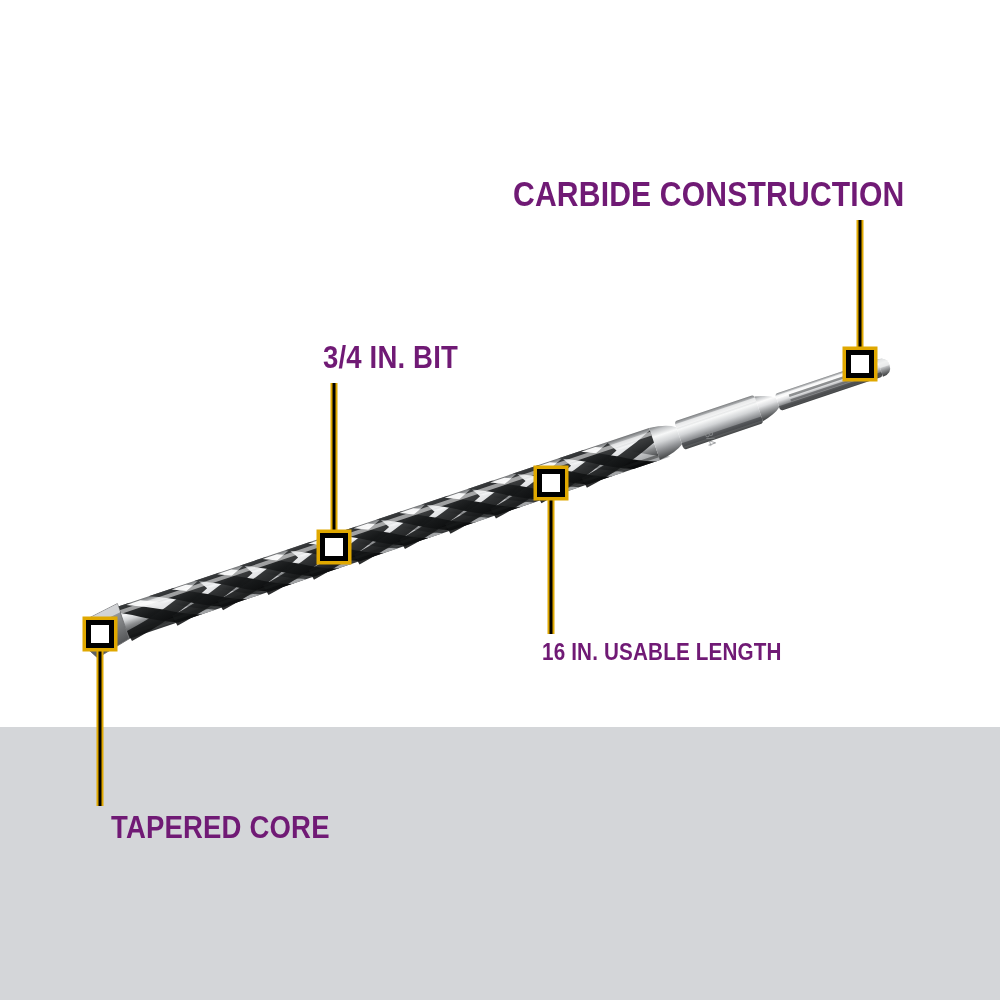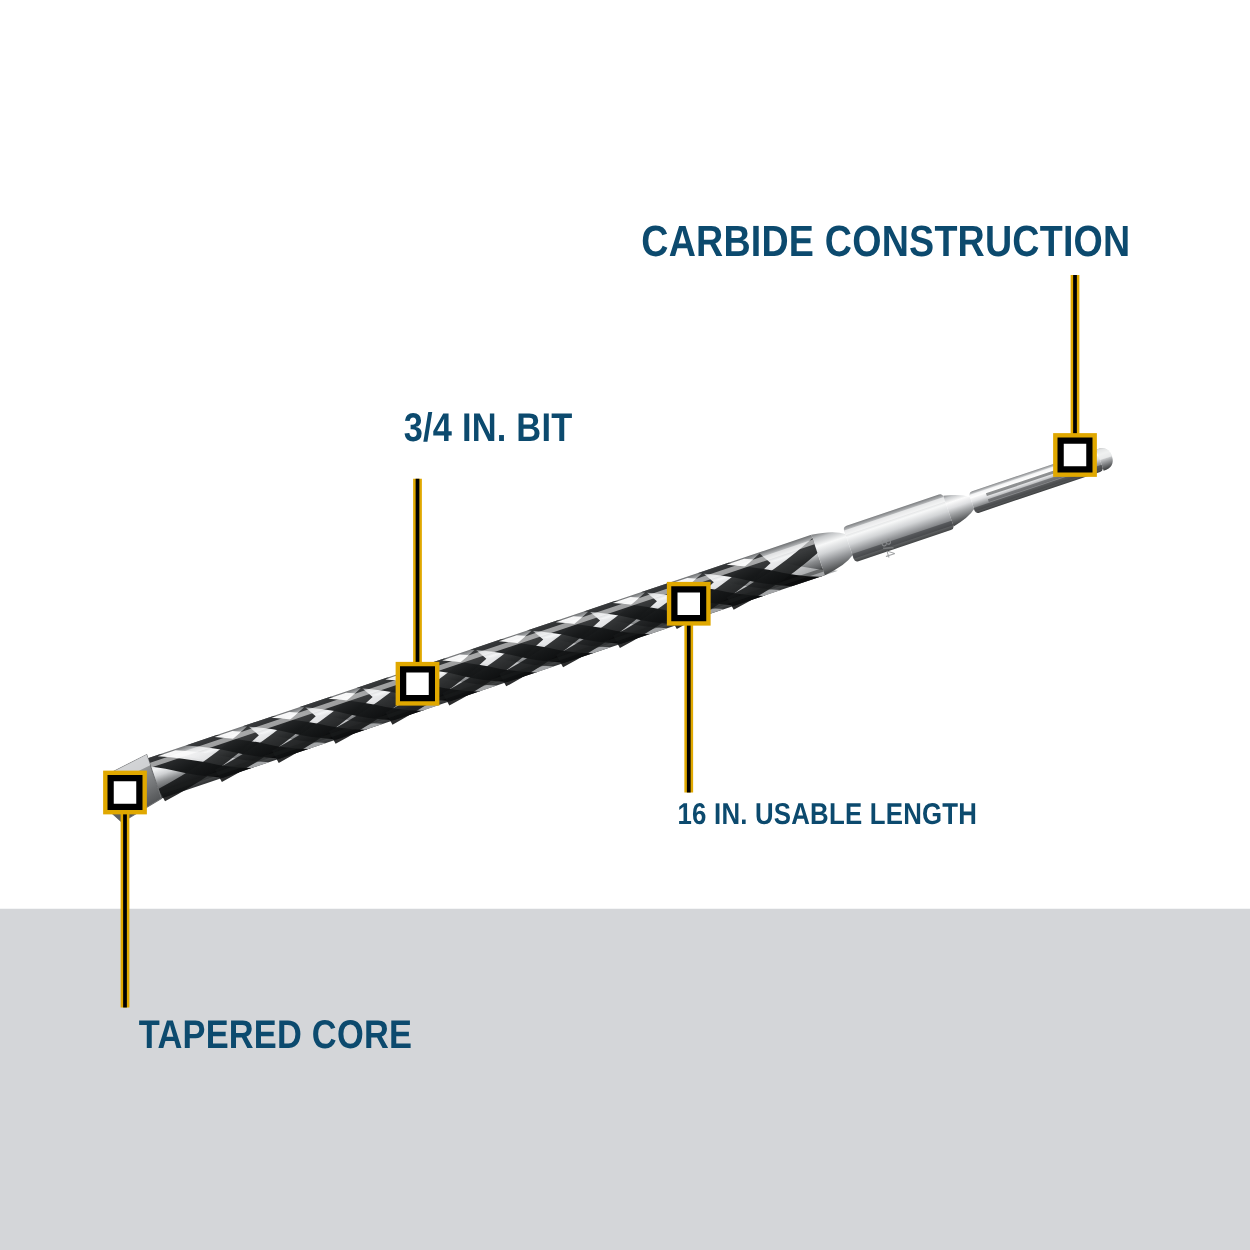--- a/index.html
+++ b/index.html
@@ -38,38 +38,38 @@
     position: absolute;
     left: 0; top: 0;
     width: 1000px;
     height: 1000px;
     pointer-events: none;
   }
 
   
   .callout-label {
     position: absolute;
-    color: #0c4a6e;
+    color: #701a75;
     font-family: "Liberation Sans", "DejaVu Sans", sans-serif;
     font-weight: 700;
     letter-spacing: 0.2px;
     white-space: nowrap;
     line-height: 1;
     transform-origin: left top;
     -webkit-font-smoothing: antialiased;
   }
   
   .cl-inner {
     display: inline-block;
     transform: scaleX(0.86);
     transform-origin: left center;
   }
 
   #label-carbide       { left: 513px; top: 176px; font-size: 35px; }
-  #label-bitsize       { left: 323px; top: 326px; font-size: 32px; }
+  #label-bitsize       { left: 323px; top: 341px; font-size: 32px; }
   #label-usablelength  { left: 542px; top: 640px; font-size: 24px; text-align: right; }
   #label-taperedcore   { left: 111px; top: 811px; font-size: 32px; }
 
   
   #callout-graphics {
     position: absolute;
     left: 0; top: 0;
     width: 1000px;
     height: 1000px;
   }

